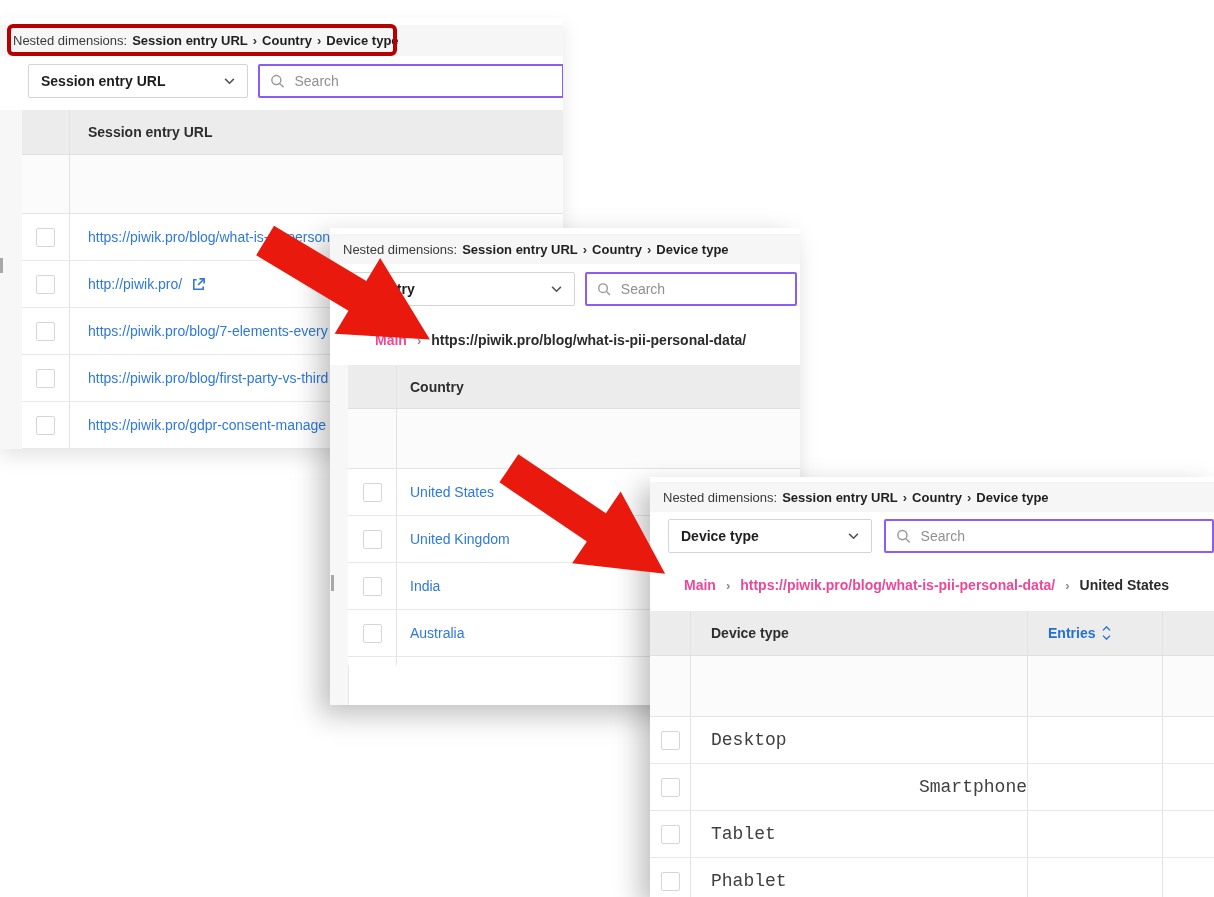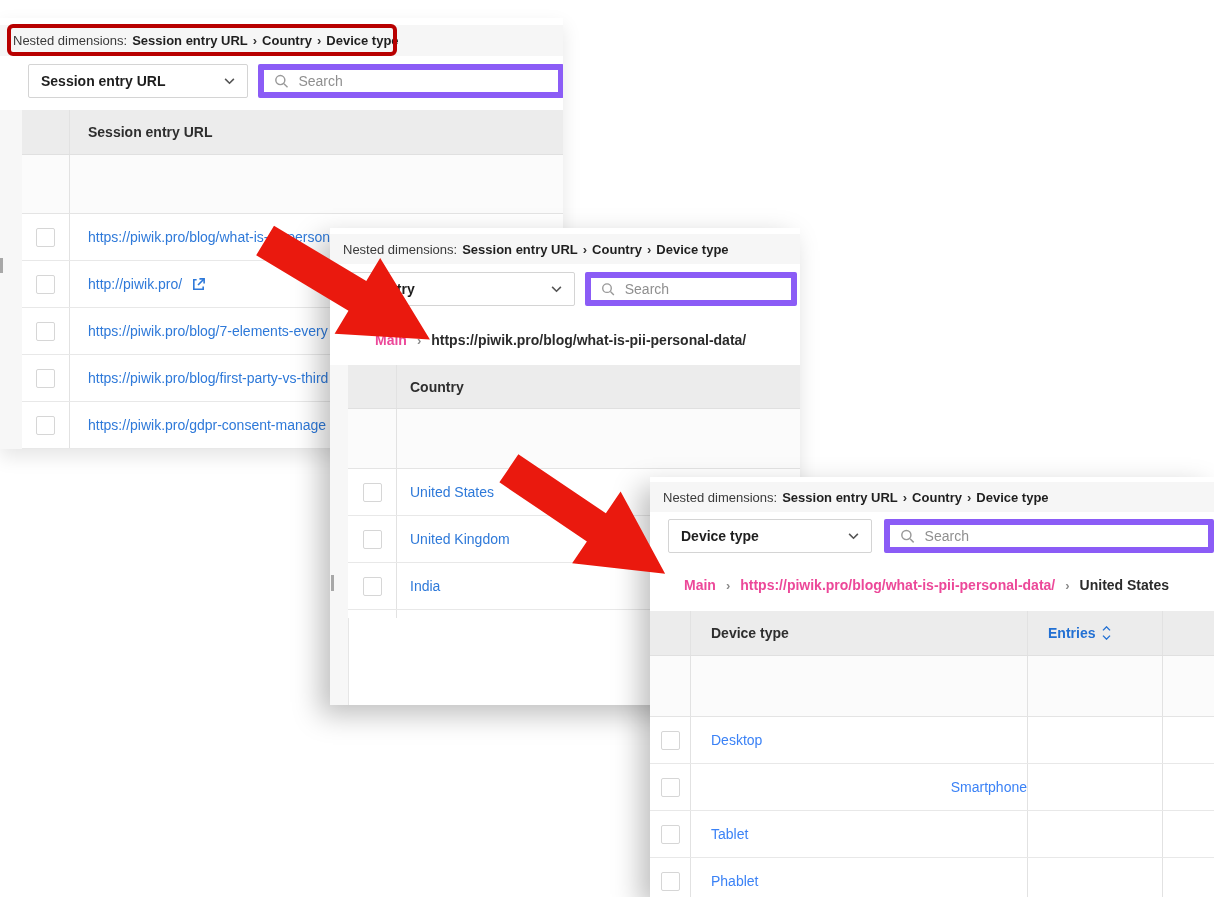--- a/index.html
+++ b/index.html
@@ -18,21 +18,21 @@
   .p3 .nbar{top:5px;height:30px;}
   .nbar b{color:#1f1f1f;}
   .nsep{color:#333;font-weight:700;}
 
   .redbox{position:absolute;left:7px;top:6px;width:390px;height:32px;border:4px solid #b80000;
           border-radius:6px;box-sizing:border-box;z-index:6;}
 
   .dd{position:absolute;height:34px;border:1px solid #d4d4d4;background:#fff;border-radius:2px;
       display:flex;align-items:center;justify-content:space-between;padding:0 12px;
       font-weight:700;font-size:14px;color:#1e1e1e;box-sizing:border-box;cursor:pointer;}
-  .srch{position:absolute;height:34px;border:6px solid #8b5cf6;background:#fff;border-radius:2px;
+  .srch{position:absolute;height:34px;border:2px solid #8b5cf6;background:#fff;border-radius:2px;
         display:flex;align-items:center;padding:0 10px;gap:8px;box-sizing:border-box;}
   .srch input{border:none;outline:none;font-size:14px;color:#444;width:100%;background:transparent;
               font-family:inherit;}
   .srch input::placeholder{color:#8f8f8f;}
 
   .crumbs{position:absolute;display:flex;align-items:center;gap:10px;font-size:14px;font-weight:700;
           white-space:nowrap;}
   .crumb-link{color:#ec4899;cursor:pointer;}
   .crumb-cur{color:#2b2b2b;}
   .crumb-sep{color:#8a8a8a;font-size:13px;}
@@ -44,21 +44,21 @@
   .thead{background:#ececec;display:flex;align-items:stretch;border-bottom:1px solid #e0e0e0;
          font-weight:700;font-size:14px;color:#2e2e2e;}
   .sumrow{background:#fbfbfb;display:flex;align-items:stretch;border-bottom:1px solid #e4e4e4;}
   .row{background:#fff;display:flex;align-items:stretch;border-bottom:1px solid #e8e8e8;}
   .cbcell{border-right:1px solid #e2e2e2;display:flex;align-items:center;justify-content:center;
           flex:0 0 auto;box-sizing:border-box;}
   .cell{display:flex;align-items:center;flex:1 1 auto;min-width:0;white-space:nowrap;overflow:hidden;}
   .mcell{border-left:1px solid #e2e2e2;flex:0 0 auto;display:flex;align-items:center;box-sizing:border-box;}
   .cb{width:17px;height:17px;border:1px solid #d6d6d6;border-radius:2px;background:#fff;cursor:pointer;}
   .lnk{color:#2e79d9;text-decoration:none;font-size:14px;display:flex;align-items:center;gap:9px;cursor:pointer;}
-  .plain{color:#3b82f6;font-size:14px;}
+  .plain{color:#404040;font-size:18px;font-family:Liberation Mono, monospace;}
   .hblue{color:#2270d3;display:flex;align-items:center;gap:7px;cursor:pointer;}
 
   .arrow{position:absolute;pointer-events:none;}
   .a1{left:250px;top:240px;width:195px;height:100px;transform:rotate(31deg);z-index:30;}
   .a2{left:492px;top:472px;width:190px;height:98px;transform:rotate(34deg);z-index:50;}
 </style>
 </head>
 <body>
 
 <section class="panel p1">
@@ -204,20 +204,28 @@
       <div class="cell" style="padding-left:13px;">
           <a class="lnk">United Kingdom</a>
         </div>
     </div>
     <div class="row" style="height:46px;">
       <div class="cbcell" style="width:49px;">
           <span class="cb"></span>
         </div>
       <div class="cell" style="padding-left:13px;">
           <a class="lnk">India</a>
+        </div>
+    </div>
+    <div class="row" style="height:46px;">
+      <div class="cbcell" style="width:49px;">
+          <span class="cb"></span>
+        </div>
+      <div class="cell" style="padding-left:13px;">
+          <a class="lnk">Australia</a>
         </div>
     </div>
     <div class="row" style="height:8px;border-bottom:none;">
       <div class="cbcell" style="width:49px;"></div>
         <div class="cell"></div>
     </div>
   </div>
 </section>
 
 <section class="panel p3">

